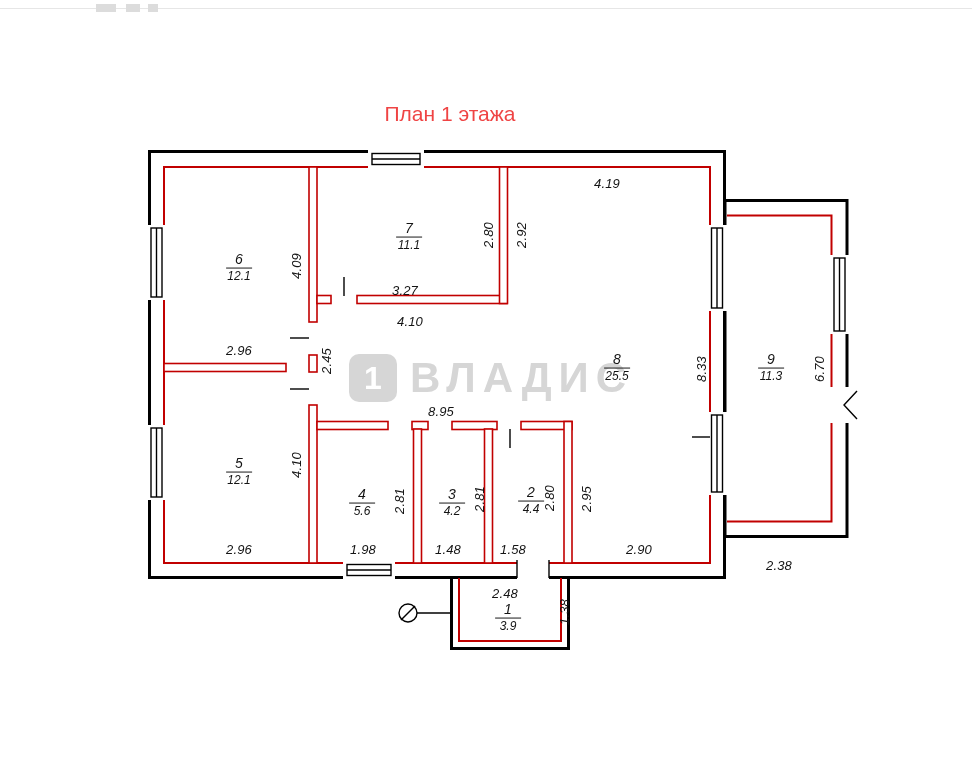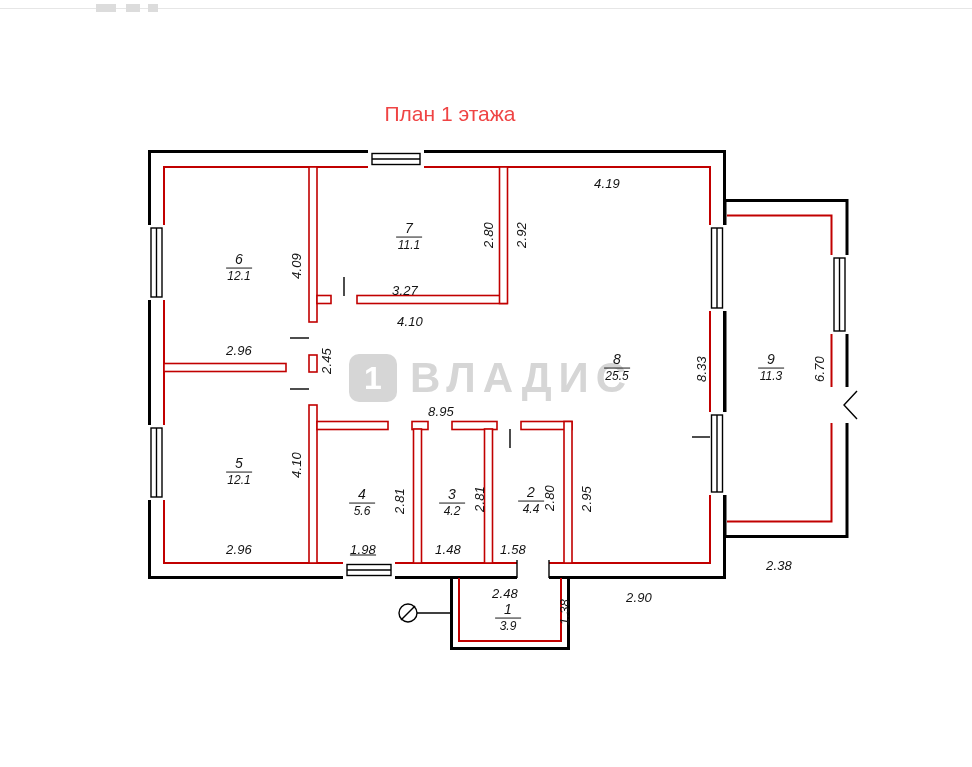--- a/index.html
+++ b/index.html
@@ -224,21 +224,21 @@
   <span class="dim v" style="left:326px;top:361px;">2.45</span>
   <span class="dim" style="left:441px;top:411px;">8.95</span>
   <span class="dim v" style="left:701px;top:369px;">8.33</span>
   <span class="dim v" style="left:819px;top:369px;">6.70</span>
   <span class="dim v" style="left:296px;top:465px;">4.10</span>
   <span class="dim v" style="left:399px;top:501px;">2.81</span>
   <span class="dim v" style="left:479px;top:499px;">2.81</span>
   <span class="dim v" style="left:549px;top:498px;">2.80</span>
   <span class="dim v" style="left:586px;top:499px;">2.95</span>
   <span class="dim" style="left:239px;top:549px;">2.96</span>
-  <span class="dim" style="left:363px;top:549px;text-decoration:underline;">1.98</span>
+  <span class="dim" style="left:363px;top:549px;">1.98</span>
   <span class="dim" style="left:448px;top:549px;">1.48</span>
   <span class="dim" style="left:513px;top:549px;">1.58</span>
-  <span class="dim" style="left:639px;top:549px;margin-top:48px;">2.90</span>
+  <span class="dim" style="left:639px;top:549px;">2.90</span>
   <span class="dim" style="left:779px;top:521px;margin-top:44px;">2.38</span>
   <span class="dim" style="left:505px;top:593px;">2.48</span>
   <span class="dim v" style="left:564px;top:612px;">1.38</span>
 
 </div>
 
 </body></html>

